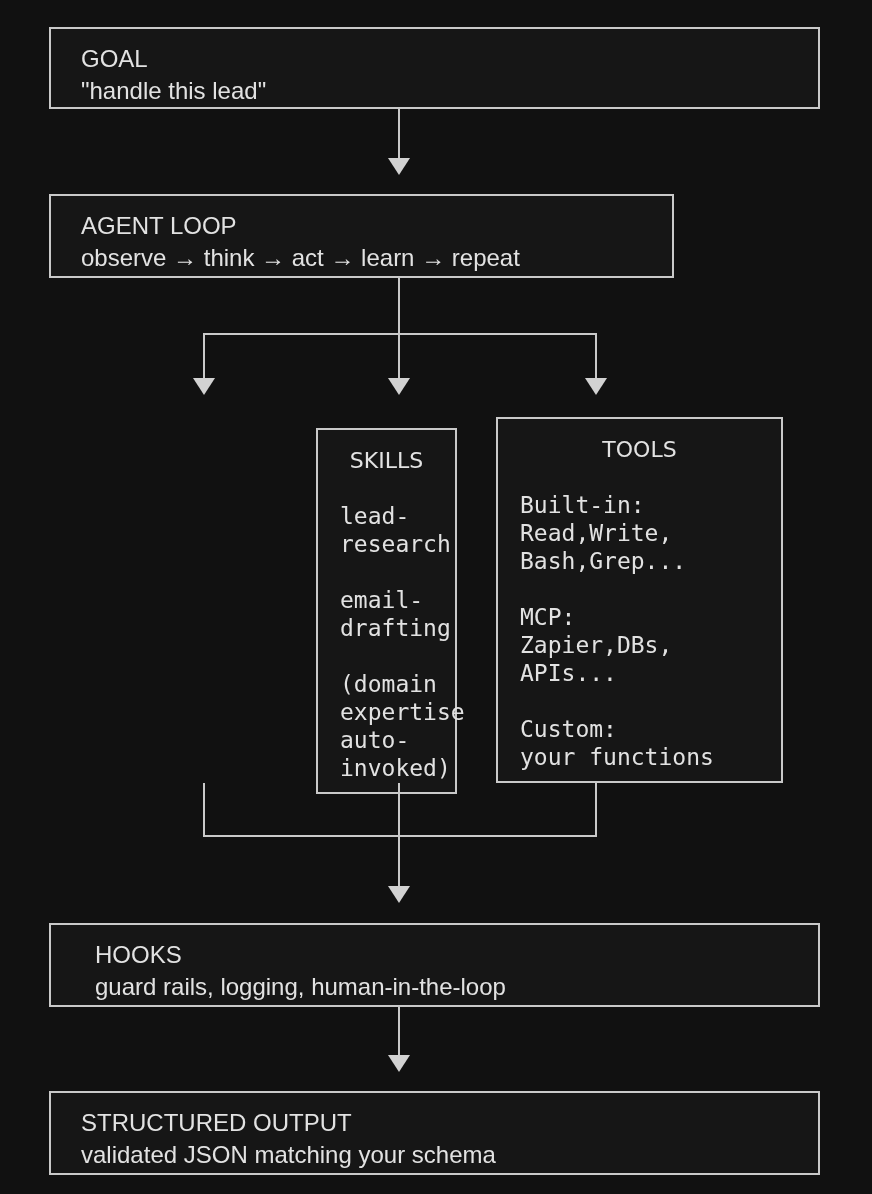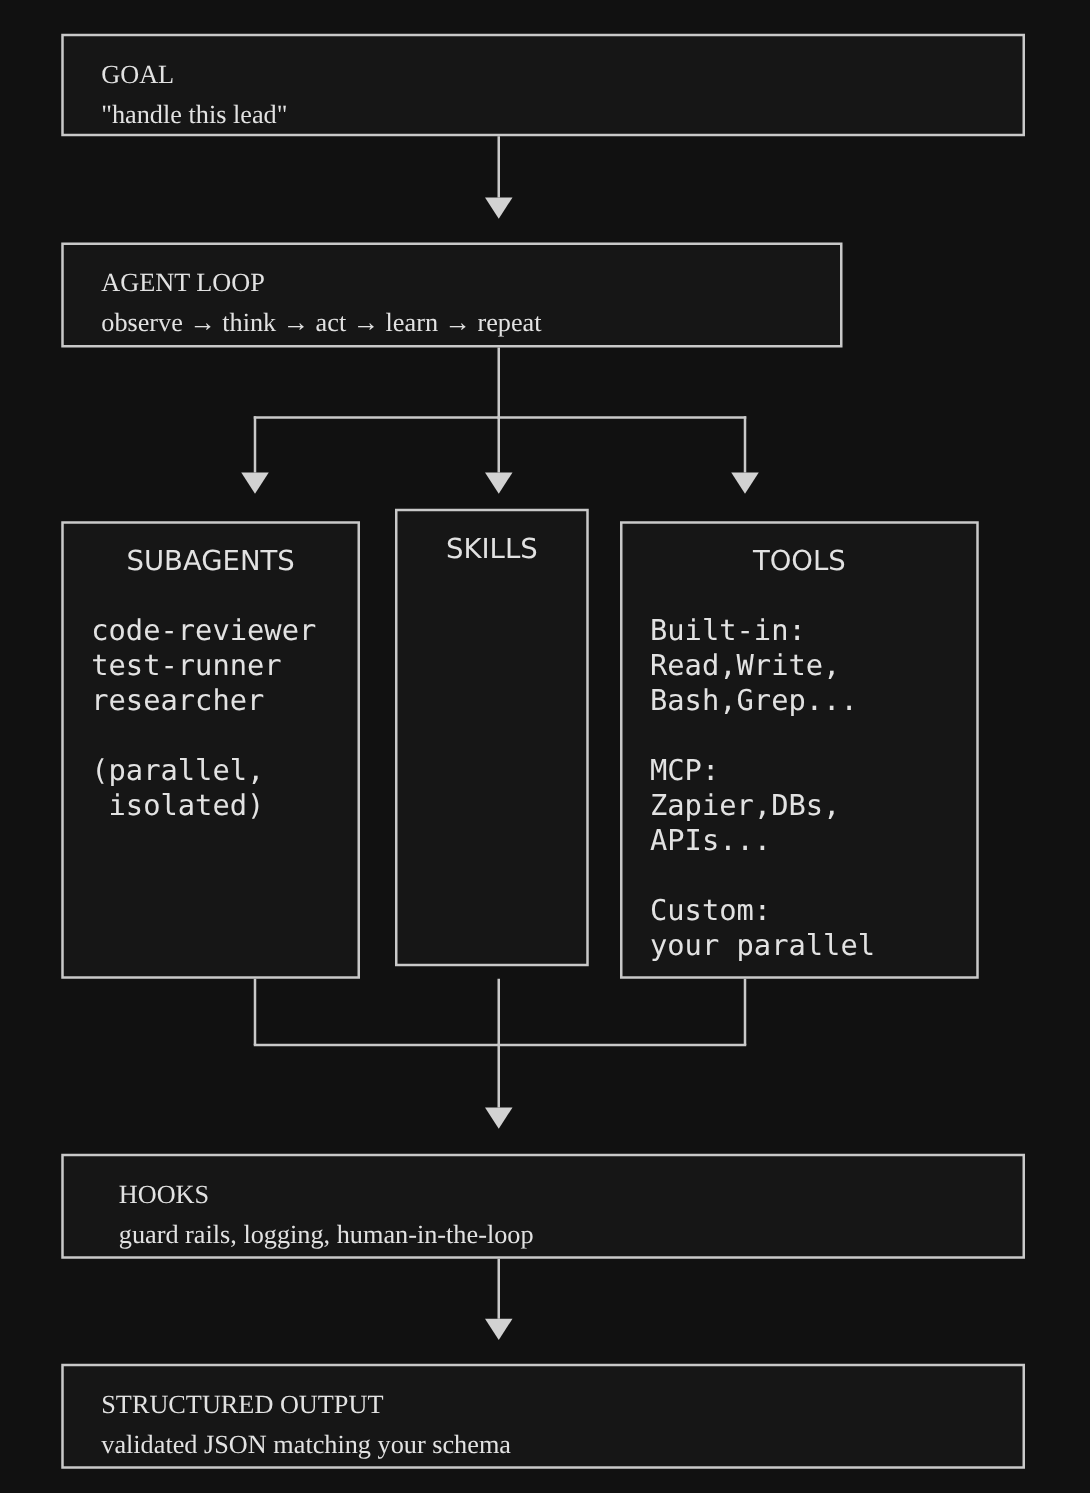--- a/index.html
+++ b/index.html
@@ -26,22 +26,22 @@
   }
 
   
   .stage {
     padding: 14px 0 0 30px;
   }
   .stage .title,
   .stage .sub {
     display: block;
     color: #e2e2e2;
-    font-family: Liberation Serif, serif;
-    font-size: 21px;
+    font-family: Liberation Sans, sans-serif;
+    font-size: 24px;
     line-height: 32px;
     letter-spacing: 0px;
     white-space: pre;
   }
 
   
   .col {
     padding: 0;
   }
   .col .colhead {
@@ -104,46 +104,47 @@
 
   <div class="vline" style="left:398px; top:278px; height:57px;"></div>
   <div class="hline" style="left:203px; top:333px; width:394px;"></div>
   <div class="vline" style="left:203px; top:333px; height:45px;"></div>
   <div class="vline" style="left:398px; top:333px; height:45px;"></div>
   <div class="vline" style="left:595px; top:333px; height:45px;"></div>
   <div class="arrow" style="left:193px; top:378px;"></div>
   <div class="arrow" style="left:388px; top:378px;"></div>
   <div class="arrow" style="left:585px; top:378px;"></div>
 
-  <div class="box col" style="left:49px; top:417px; width:239px; height:366px;">
-    <span class="colhead">SUBAGENTS</span>
-    <span class="colbody">code-reviewer
-test-runner
-researcher
 
-(parallel,
- isolated)</span>
-  </div>
+  <div class="box col" style="left:316px; top:428px; width:141px; height:366px;">
+    <span class="colhead">SKILLS</span>
+    <span class="colbody">lead-
+research
 
-  <div class="box col" style="left:316px; top:407px; width:155px; height:366px;">
-    <span class="colhead">SKILLS</span>
+email-
+drafting
+
+(domain
+expertise
+auto-
+invoked)</span>
   </div>
 
   <div class="box col" style="left:496px; top:417px; width:287px; height:366px;">
     <span class="colhead">TOOLS</span>
     <span class="colbody">Built-in:
 Read,Write,
 Bash,Grep...
 
 MCP:
 Zapier,DBs,
 APIs...
 
 Custom:
-your parallel</span>
+your functions</span>
   </div>
 
   <div class="vline" style="left:203px; top:783px; height:53px;"></div>
   <div class="vline" style="left:398px; top:783px; height:53px;"></div>
   <div class="vline" style="left:595px; top:783px; height:53px;"></div>
   <div class="hline" style="left:203px; top:835px; width:394px;"></div>
   <div class="vline" style="left:398px; top:835px; height:51px;"></div>
   <div class="arrow" style="left:388px; top:886px;"></div>
 
   <div class="box stage" style="left:49px; top:923px; width:771px; height:84px;padding-left:44px;">

